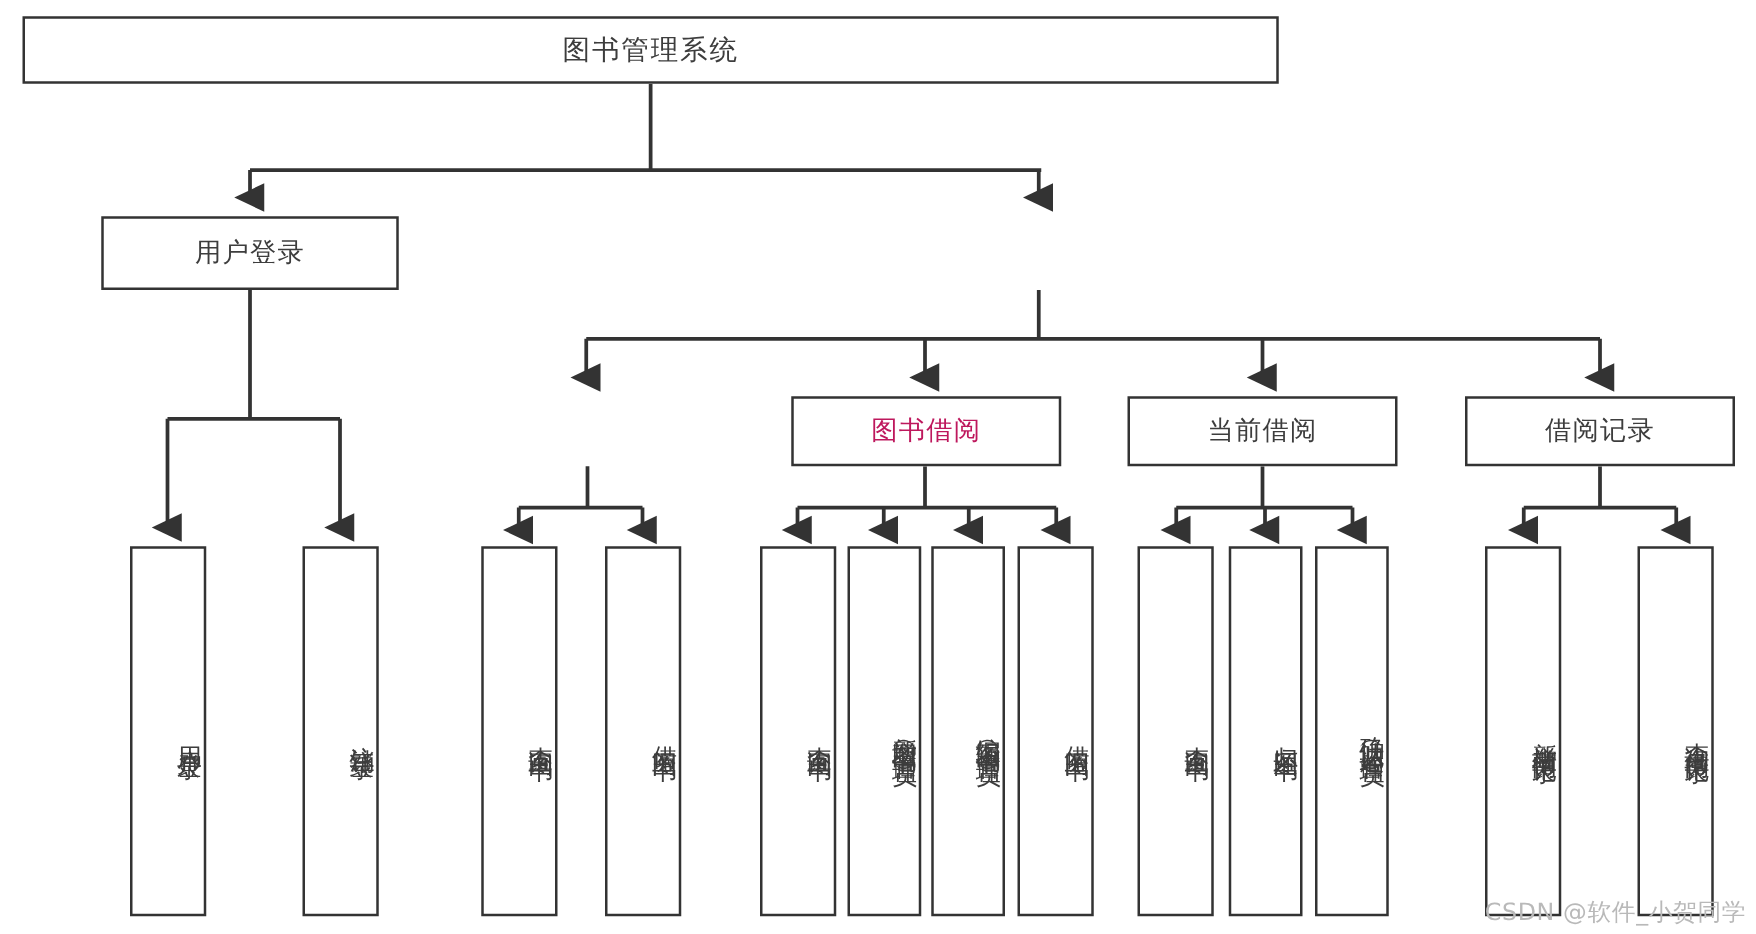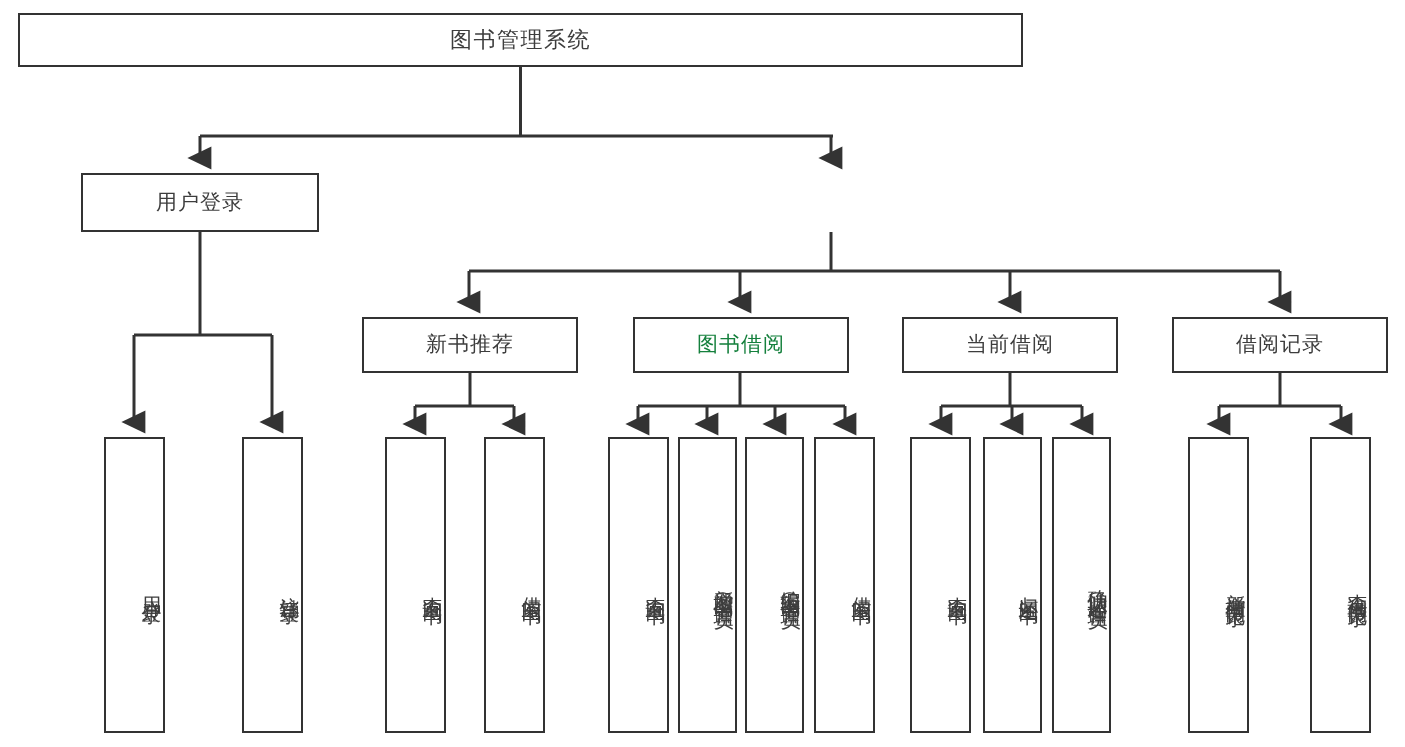--- a/index.html
+++ b/index.html
@@ -131,24 +131,21 @@
   </svg>
 
   <div class="node root-node" style="left: 18px; top: 13px; width: 1005px; height: 54px; border-color: rgb(51, 51, 51); background: rgb(255, 255, 255); color: rgb(61, 61, 61);">
     <span>图书管理系统</span>
   </div>
 
   <div class="node h-node" style="left: 81px; top: 173px; width: 238px; height: 59px; border-color: rgb(51, 51, 51); background: rgb(255, 255, 255); color: rgb(61, 61, 61);">
     <span>用户登录</span>
   </div>
 
-  <div class="node h-node" style="left: 362px; top: 317px; width: 216px; height: 56px; border-color: rgb(51, 51, 51); background: rgb(255, 255, 255); color: rgb(61, 61, 61);">
-    <span>新书推荐</span>
-  </div>
-  <div class="node h-node" style="left: 633px; top: 317px; width: 216px; height: 56px; border-color: rgb(51, 51, 51); background: rgb(255, 255, 255); color: #15803d;">
+  <div class="node h-node" style="left: 633px; top: 317px; width: 216px; height: 56px; border-color: rgb(51, 51, 51); background: rgb(255, 255, 255); color: #be185d;">
     <span>图书借阅</span>
   </div>
   <div class="node h-node" style="left: 1172px; top: 317px; width: 216px; height: 56px; border-color: rgb(51, 51, 51); background: rgb(255, 255, 255); color: rgb(61, 61, 61);">
     <span>借阅记录</span>
   </div>
   <div class="node h-node" style="left: 902px; top: 317px; width: 216px; height: 56px; border-color: rgb(51, 51, 51); background: rgb(255, 255, 255); color: rgb(61, 61, 61);">
     <span>当前借阅</span>
   </div>
 
   <div class="node v-node" style="left: 104px; top: 437px; width: 61px; height: 296px; border-color: rgb(51, 51, 51); background: rgb(255, 255, 255); color: rgb(61, 61, 61);">
@@ -184,14 +181,15 @@
   <div class="node v-node" style="left: 1052px; top: 437px; width: 59px; height: 296px; border-color: rgb(51, 51, 51); background: rgb(255, 255, 255); color: rgb(61, 61, 61);">
     <span class="v-label">确认归还（管理员）</span>
   </div>
   <div class="node v-node" style="left: 1188px; top: 437px; width: 61px; height: 296px; border-color: rgb(51, 51, 51); background: rgb(255, 255, 255); color: rgb(61, 61, 61);">
     <span class="v-label">新增借阅记录</span>
   </div>
   <div class="node v-node" style="left: 1310px; top: 437px; width: 61px; height: 296px; border-color: rgb(51, 51, 51); background: rgb(255, 255, 255); color: rgb(61, 61, 61);">
     <span class="v-label">查询借阅记录</span>
   </div>
 
+  <div class="watermark">CSDN @软件_小贺同学</div>
 
 </div>
 
 </body></html>

